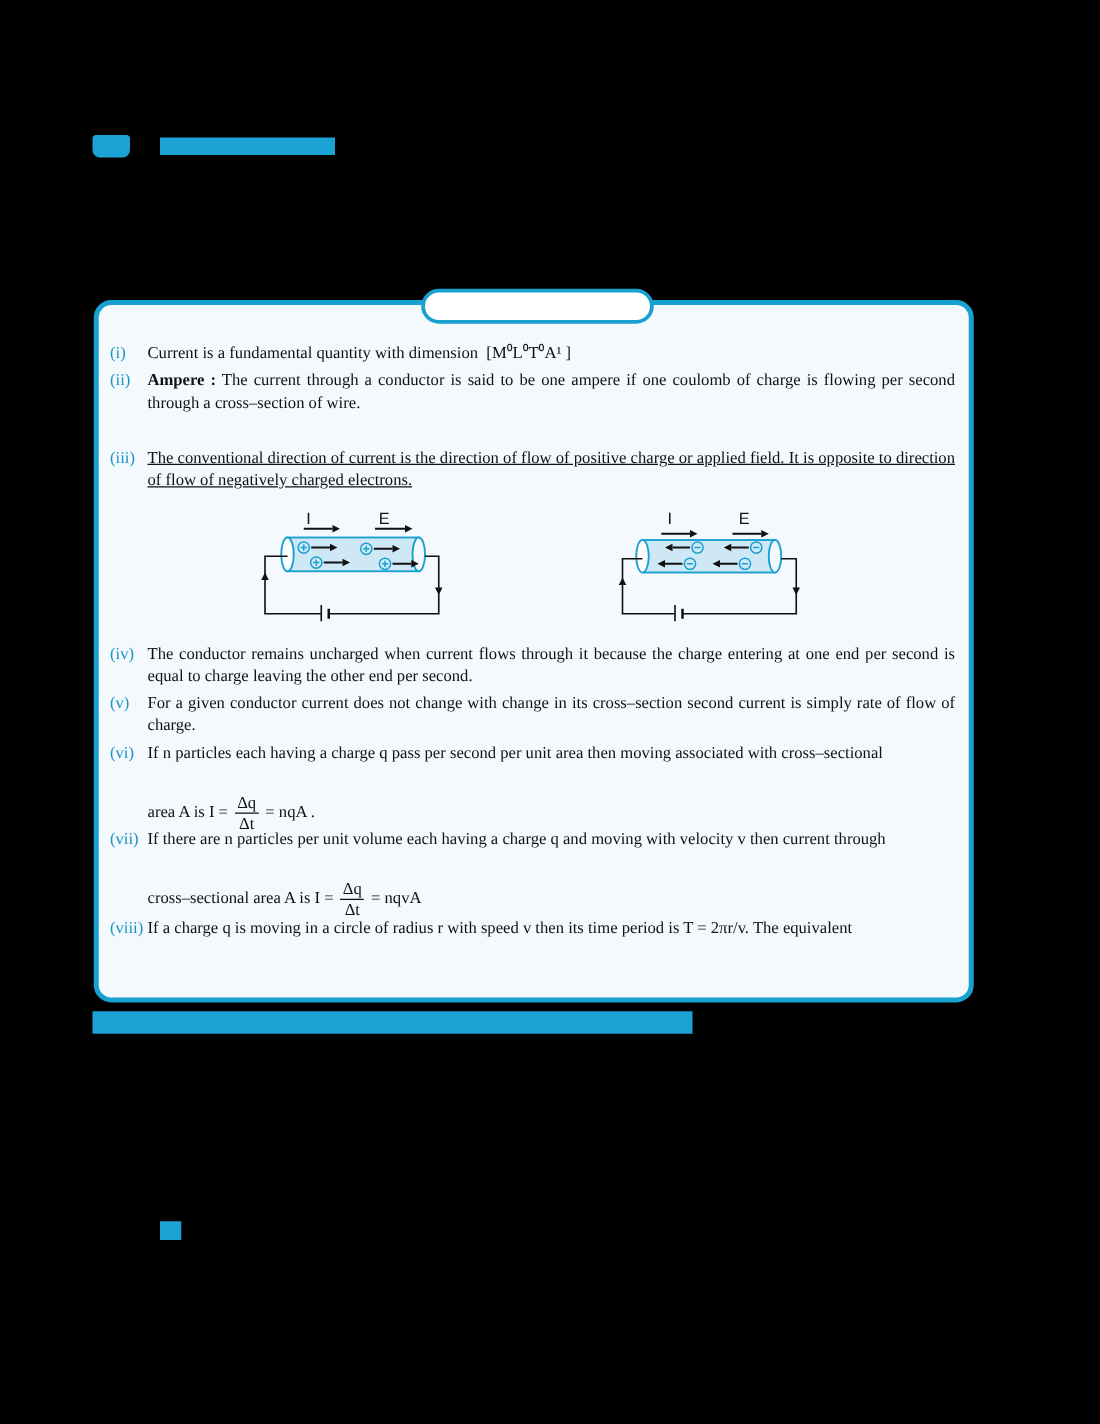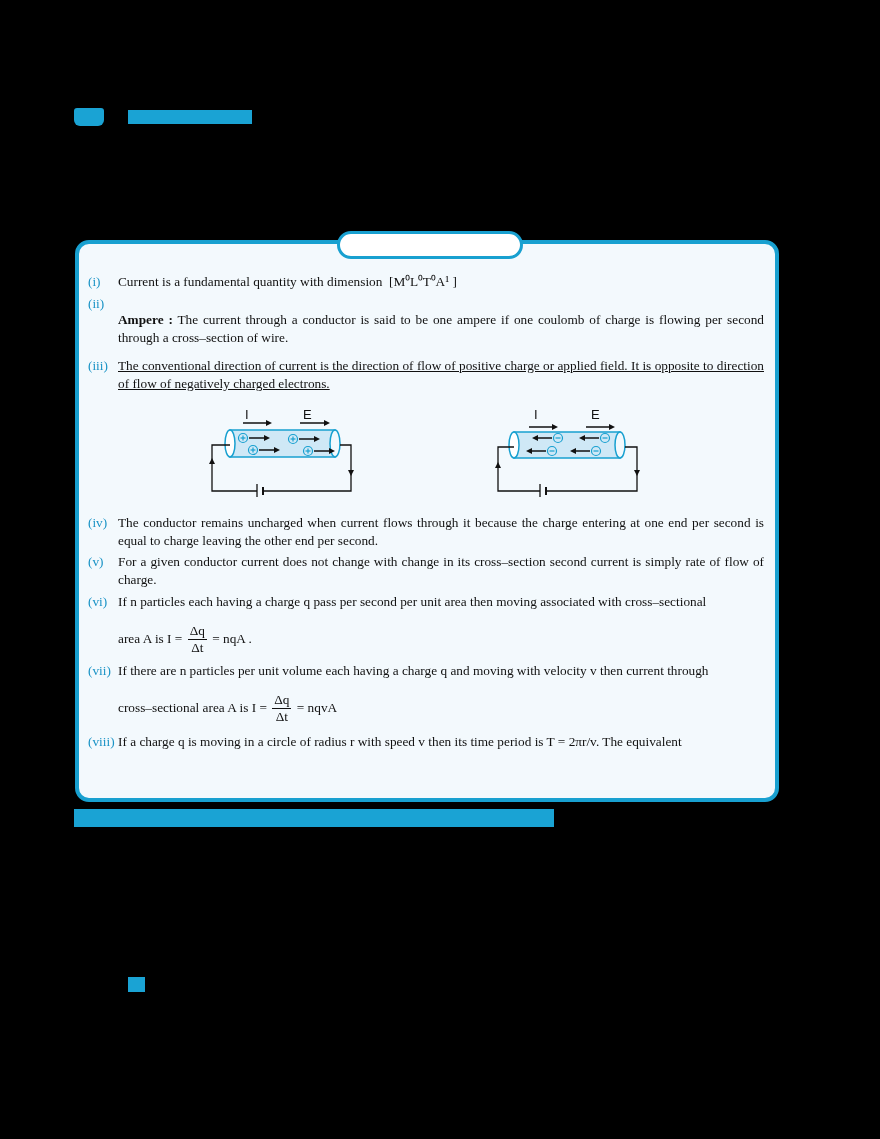--- a/index.html
+++ b/index.html
@@ -1,33 +1,33 @@
 <!DOCTYPE html>
 <html><head>
 <meta charset="utf-8">
 <style>
   html, body { margin:0; padding:0; }
   body { width:880px; height:1139px; background:#000; position:relative; overflow:hidden;
          font-family:"Liberation Serif", serif; color:#111; }
   .hdr-num { position:absolute; left:74px; top:108px; width:30px; height:18px; background:#1aa3d4;
              border-radius:3px 3px 6px 6px; }
-  .hdr-title { position:absolute; left:128px; top:110px; height:14px; width:124px; background:#1aa3d4;
+  .hdr-title { position:absolute; left:128px; top:110px; height:14px; width:140px; background:#1aa3d4;
                color:transparent; font-size:12px; font-family:"Liberation Sans", sans-serif; font-weight:bold; overflow:hidden; }
   .box { position:absolute; left:75px; top:240px; width:696px; height:554px; background:#f3f9fd;
          border:4px solid #18a0d0; border-radius:14px; }
   .box-tab { position:absolute; left:337px; top:231px; width:180px; height:22px; background:#fff;
              border:3px solid #18a0d0; border-radius:14px; z-index:2; }
   .item { position:absolute; left:88px; width:676px; font-size:13.3px; line-height:18px; }
   .item .lbl { position:absolute; left:0; top:0; color:#1a93c6; font-weight:normal; }
   .item .txt { margin-left:30px; text-align:justify; }
   .bold { font-weight:bold; }
   .frac { display:inline-block; vertical-align:middle; text-align:center; margin:0 2px; }
   .frac span { display:block; line-height:16px; font-size:13.3px; }
   .frac .num { border-bottom:1px solid #111; padding:0 2px; }
-  .eqline { margin-left:30px; margin-top:12px; }
+  .eqline { margin-left:30px; margin-top:23px; }
   .diag { position:absolute; }
   .sub-heading { position:absolute; left:74px; top:809px; width:480px; height:18px; background:#1aa3d4;
                  color:transparent; font-size:14px; font-family:"Liberation Sans", sans-serif; font-weight:bold; overflow:hidden; white-space:nowrap; }
   .page-mark { position:absolute; left:128px; top:977px; width:17px; height:15px; background:#1aa3d4; }
 </style>
 </head>
 <body>
 
 <div class="hdr-num"></div>
 <div class="hdr-title">Current Electricity</div>
@@ -35,21 +35,21 @@
 <div class="box-tab"></div>
 <div class="box"></div>
 
 <div class="item" style="top:273px;">
   <span class="lbl">(i)</span>
   <div class="txt"><span>Current is a fundamental quantity with dimension</span>&nbsp;&nbsp;<span>[M⁰L⁰T⁰A¹ ]</span></div>
 </div>
 
 <div class="item" style="top:295px;">
   <span class="lbl">(ii)</span>
-  <div class="txt" style="margin-top:16px;"><span class="bold">Ampere :</span> <span>The current through a conductor is said to be one ampere if one coulomb of charge is flowing per second through a cross–section of wire.</span></div>
+  <div class="txt" style="margin-top:0;"><span class="bold">Ampere :</span> <span>The current through a conductor is said to be one ampere if one coulomb of charge is flowing per second through a cross–section of wire.</span></div>
 </div>
 
 <div class="item" style="top:357px;text-decoration:underline;">
   <span class="lbl">(iii)</span>
   <div class="txt">The conventional direction of current is the direction of flow of positive charge or applied field. It is opposite to direction of flow of negatively charged electrons.</div>
 </div>
 
 <svg class="diag" style="left:200px; top:402px;" width="160" height="95">
   <text x="45" y="17" font-family="Liberation Sans, sans-serif" font-size="13" fill="#111">I</text>
   <line x1="43" y1="21" x2="66" y2="21" stroke="#111" stroke-width="1.5"></line>

